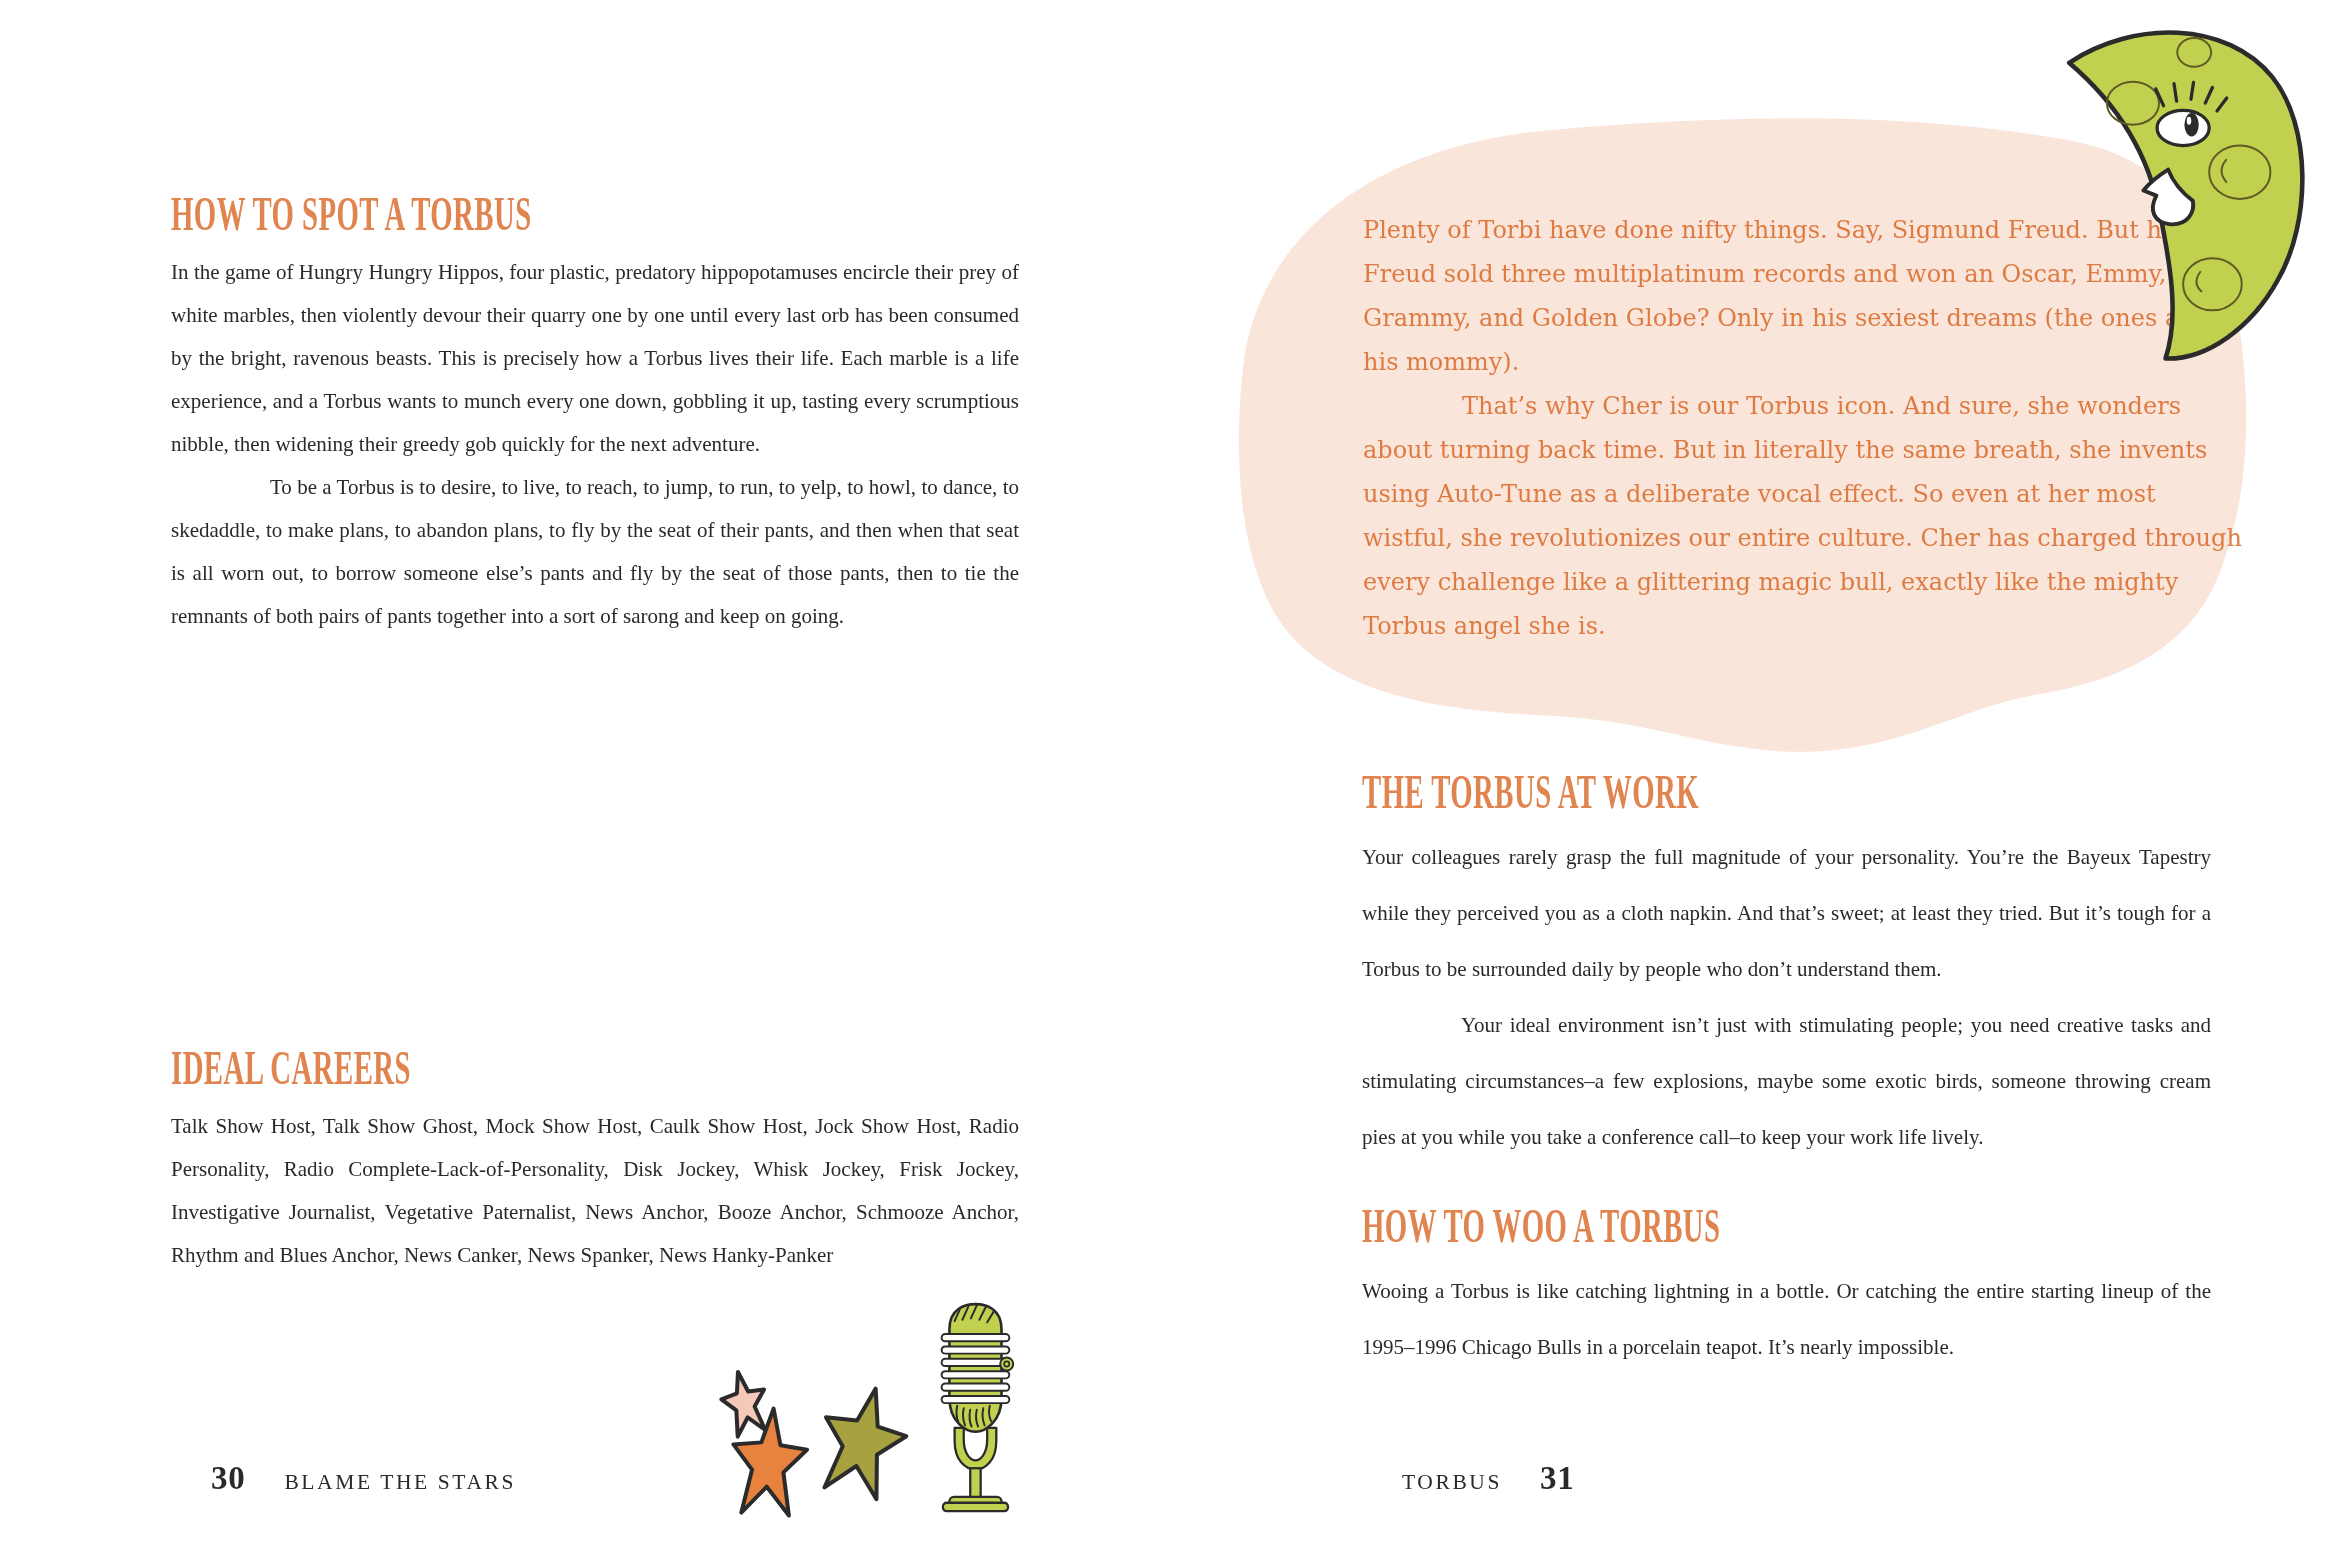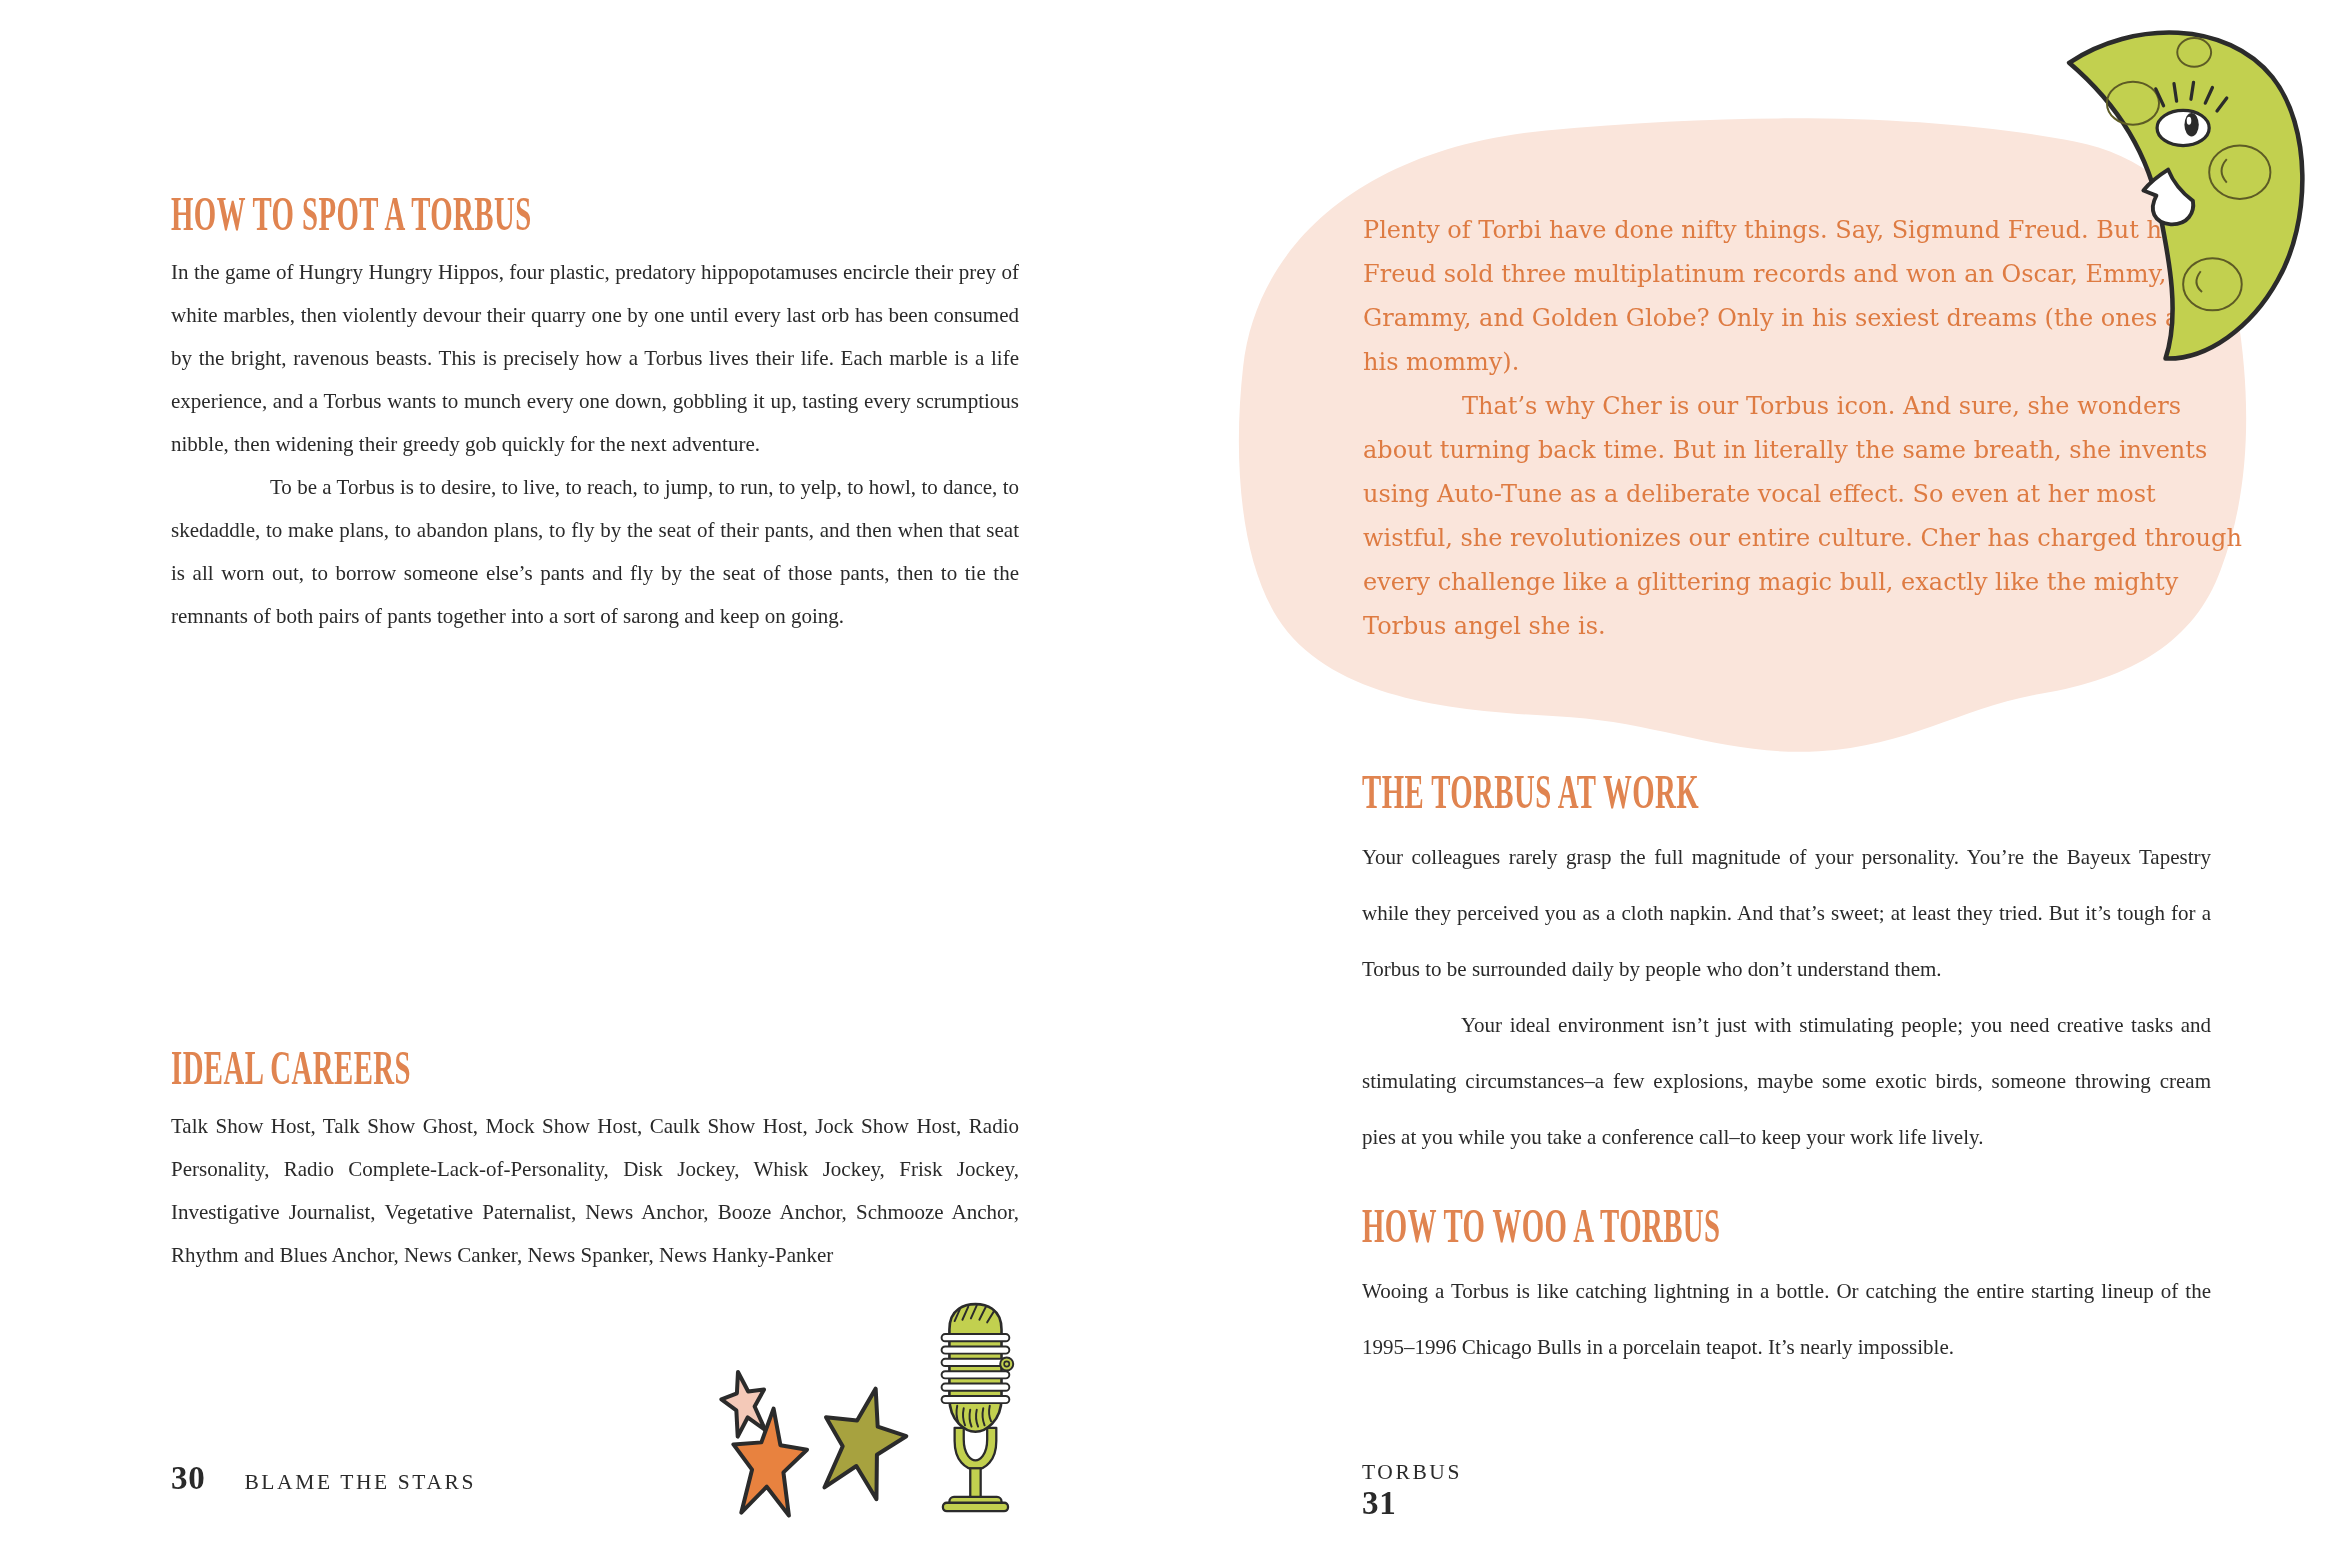--- a/index.html
+++ b/index.html
@@ -69,32 +69,33 @@
     text-align:left;
     margin-top:0;
   }
   .callout-text p:first-of-type{margin-top:11.7px;}
   .callout-text p.indent{text-indent:99px;}
   
   .footer{
     position:absolute;
     display:flex;
     align-items:baseline;
+    margin-left:40px;
   }
   .footer .pagenum{
     font-weight:bold;
     font-size:33px;
     letter-spacing:0.7px;
   }
   .footer .running{
     font-size:21.5px;
     letter-spacing:2.6px;
   }
   .footer-left .running{margin-left:39px;}
-  .footer-right{justify-content:space-between;flex-direction:column;}
+  .footer-right{justify-content:flex-start;}
   .footer-right .running{margin-right:38px;}
   
   .blob-svg{position:absolute;z-index:1;}
   .moon-svg{position:absolute;z-index:4;}
   .decor-left-svg{position:absolute;z-index:2;}
 </style>
 </head>
 <body>
 
 <div class="spread">

